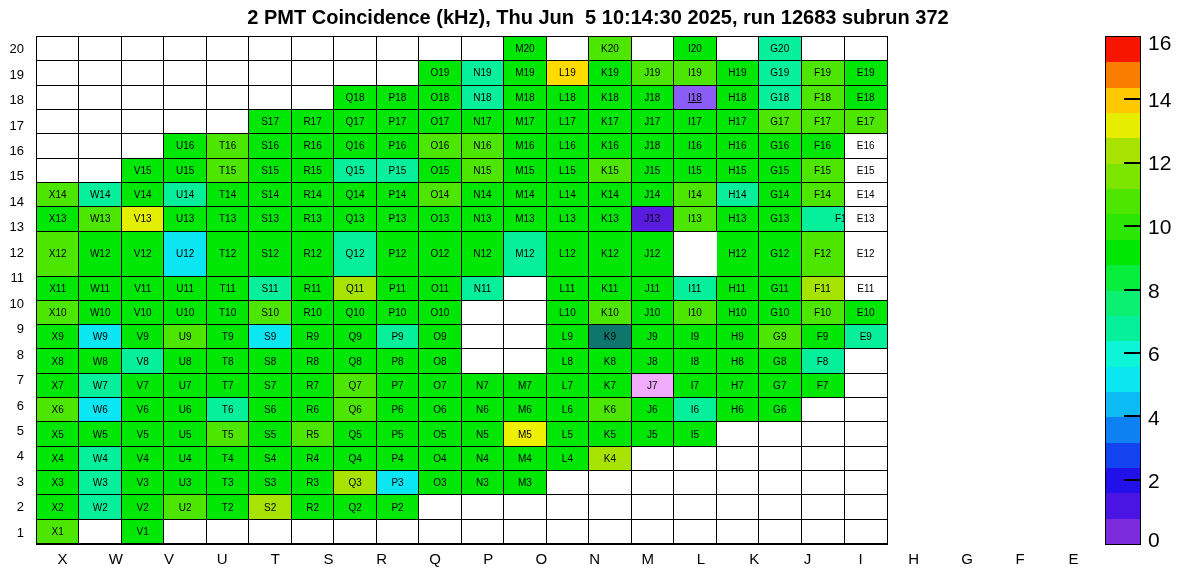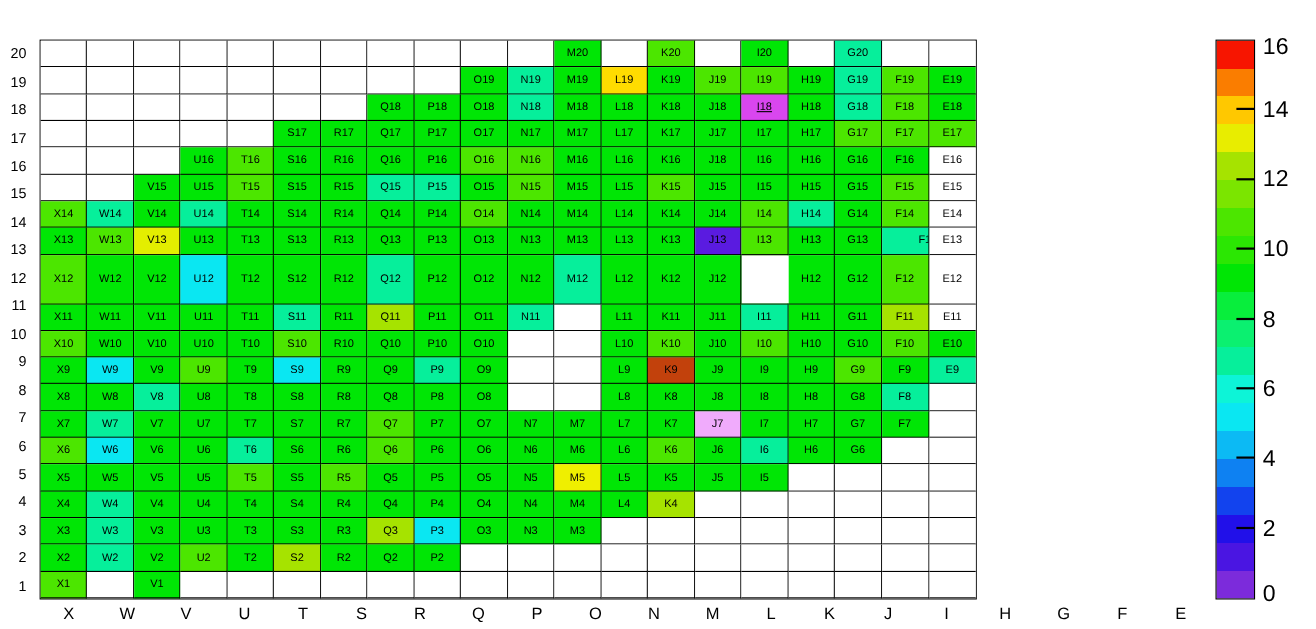--- a/index.html
+++ b/index.html
@@ -35,20 +35,21 @@
     border:1px solid #000;box-sizing:border-box;
   }
   .cbar-tick{position:absolute;right:0;width:16px;border-top:2px solid #000;height:0;}
   .cbar-labels{position:absolute;left:1148px;top:36px;width:48px;height:509px;}
   .cbar-labels div{position:absolute;left:0;font-size:21px;color:#000;line-height:22px;}
 </style>
 </head>
 <body>
 
 <div class="stage">
+  <div class="title">2 PMT Coincidence (kHz), Thu Jun  5 10:14:30 2025, run 12683 subrun 372</div>
   <div class="ylabels" id="ylabels">
       <div>20</div>
       <div>19</div>
       <div>18</div>
       <div>17</div>
       <div>16</div>
       <div>15</div>
       <div>14</div>
       <div>13</div>
       <div>12</div>
@@ -113,21 +114,21 @@
       <div class="cell" style="background: rgb(255, 255, 255);"></div>
       <div class="cell" style="background: rgb(255, 255, 255);"></div>
       <div class="cell" style="background: rgb(0, 230, 5);">Q18</div>
       <div class="cell" style="background: rgb(0, 230, 5);">P18</div>
       <div class="cell" style="background: rgb(0, 230, 5);">O18</div>
       <div class="cell" style="background: rgb(6, 239, 155);">N18</div>
       <div class="cell" style="background: rgb(0, 230, 5);">M18</div>
       <div class="cell" style="background: rgb(0, 230, 5);">L18</div>
       <div class="cell" style="background: rgb(0, 230, 5);">K18</div>
       <div class="cell" style="background: rgb(0, 230, 5);">J18</div>
-      <div class="cell" style="background: #d946ef; text-decoration: underline;">I18</div>
+      <div class="cell" style="background: #8b5cf6; text-decoration: underline;">I18</div>
       <div class="cell" style="background: rgb(0, 230, 5);">H18</div>
       <div class="cell" style="background: rgb(6, 239, 155);">G18</div>
       <div class="cell" style="background: rgb(76, 230, 0);">F18</div>
       <div class="cell" style="background: rgb(0, 230, 5);">E18</div>
       <div class="cell" style="background: rgb(255, 255, 255);"></div>
       <div class="cell" style="background: rgb(255, 255, 255);"></div>
       <div class="cell" style="background: rgb(255, 255, 255);"></div>
       <div class="cell" style="background: rgb(255, 255, 255);"></div>
       <div class="cell" style="background: rgb(255, 255, 255);"></div>
       <div class="cell" style="background: rgb(0, 230, 5);">S17</div>
@@ -291,21 +292,21 @@
       <div class="cell" style="background: rgb(76, 230, 0);">U9</div>
       <div class="cell" style="background: rgb(0, 230, 5);">T9</div>
       <div class="cell" style="background: rgb(10, 231, 242);">S9</div>
       <div class="cell" style="background: rgb(0, 230, 5);">R9</div>
       <div class="cell" style="background: rgb(0, 230, 5);">Q9</div>
       <div class="cell" style="background: rgb(6, 239, 155);">P9</div>
       <div class="cell" style="background: rgb(0, 230, 5);">O9</div>
       <div class="cell" style="background: rgb(255, 255, 255);"></div>
       <div class="cell" style="background: rgb(255, 255, 255);"></div>
       <div class="cell" style="background: rgb(0, 230, 5);">L9</div>
-      <div class="cell" style="background: #c2410c;">K9</div>
+      <div class="cell" style="background: #0f766e;">K9</div>
       <div class="cell" style="background: rgb(0, 230, 5);">J9</div>
       <div class="cell" style="background: rgb(0, 230, 5);">I9</div>
       <div class="cell" style="background: rgb(0, 230, 5);">H9</div>
       <div class="cell" style="background: rgb(76, 230, 0);">G9</div>
       <div class="cell" style="background: rgb(0, 230, 5);">F9</div>
       <div class="cell" style="background: rgb(6, 239, 155);">E9</div>
       <div class="cell" style="background: rgb(0, 230, 5);">X8</div>
       <div class="cell" style="background: rgb(0, 230, 5);">W8</div>
       <div class="cell" style="background: rgb(6, 239, 155);">V8</div>
       <div class="cell" style="background: rgb(0, 230, 5);">U8</div>

